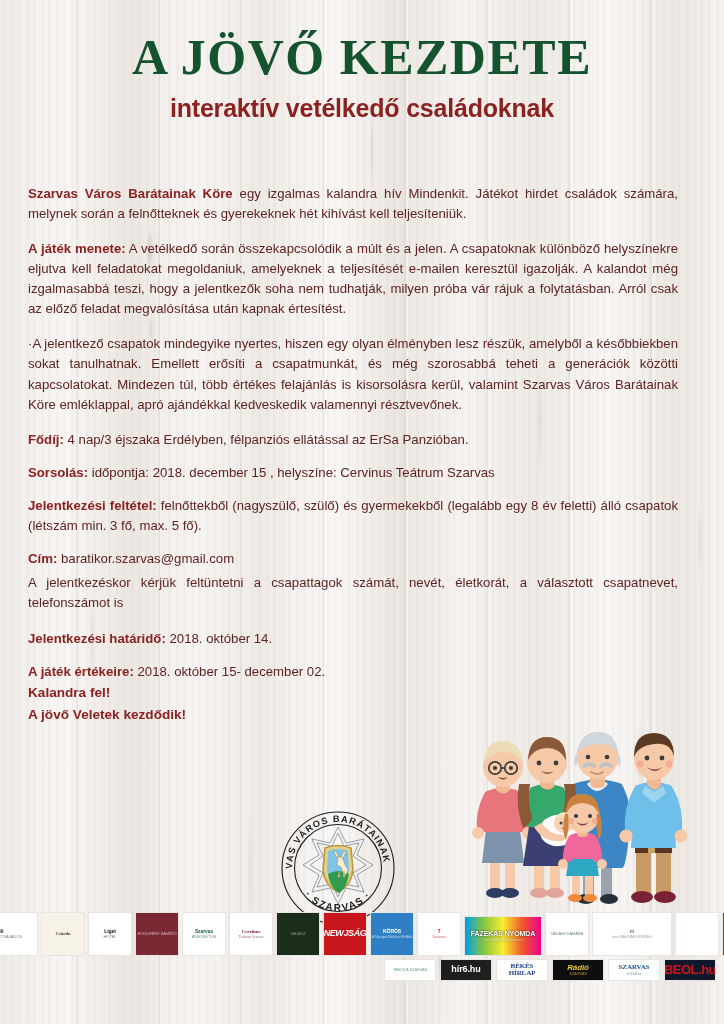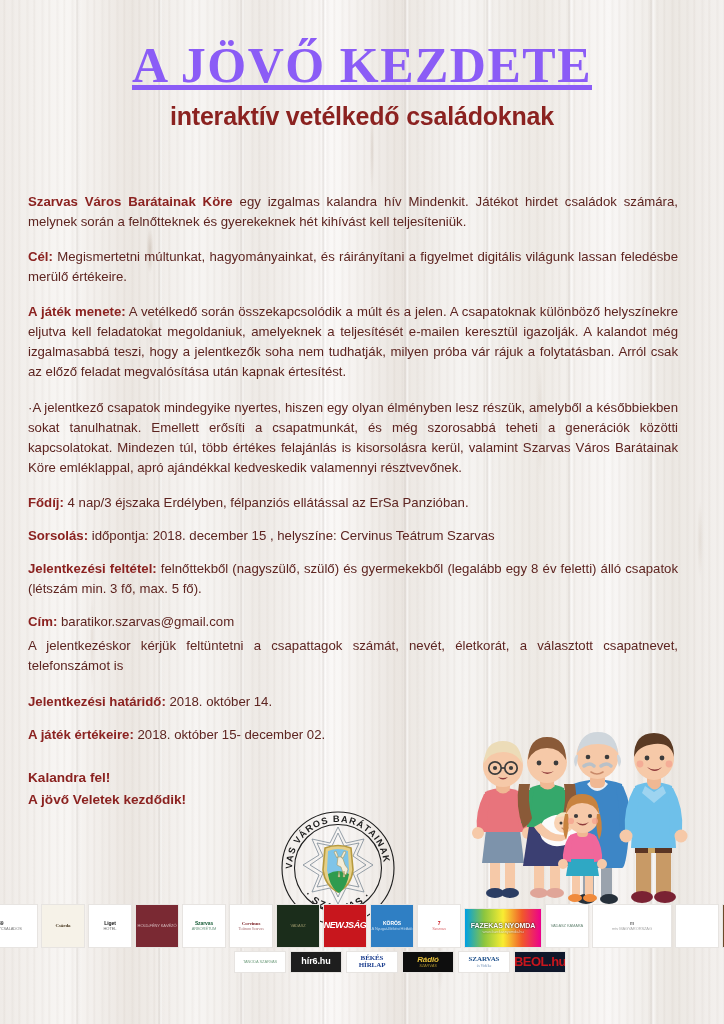--- a/index.html
+++ b/index.html
@@ -76,28 +76,27 @@
     width: 100%;
     height: 100%;
   }
 
   
   .header {
     text-align: center;
     padding-top: 30px;
   }
   .main-title {
-    margin: 8px;
+    margin: 0;
     font-family: "Liberation Serif", "DejaVu Serif", serif;
     font-weight: bold;
     font-size: 50px;
     letter-spacing: 1.5px;
-    color: #8b5cf6;
+    color: #14532d;
     line-height: 1.08;
-    text-decoration: underline;
   }
   .sub-title {
     margin: 10px 0 13px 0;
     font-family: "Liberation Sans", sans-serif;
     font-weight: bold;
     font-size: 25px;
     color: #8B2220;
     letter-spacing: -0.2px;
   }
 
@@ -115,21 +114,20 @@
     margin: 0 0 15px 0;
   }
   .para.tight { margin-bottom: 13px; }
   .lead {
     font-weight: bold;
     color: #8B2220;
   }
   .para-text { color: #5d2420; }
 
   .closing {
-    margin-top: 22px;
     font-weight: bold;
     color: #8B2220;
     font-size: 13.6px;
     line-height: 1.58;
     text-align: left;
   }
   .closing div { white-space: nowrap; }
 
   
   .family-art {
@@ -151,33 +149,33 @@
     height: 120px;
     z-index: 4;
   }
   .seal svg { display: block; width: 100%; height: 100%; }
 
   
   .sponsor-bar {
     position: absolute;
     left: 0;
     right: 0;
-    bottom: 48px;
+    bottom: 40px;
     z-index: 5;
     padding: 0 8px;
   }
   .sponsor-row {
     display: flex;
     align-items: flex-end;
     justify-content: center;
     gap: 3px;
     margin-bottom: 3px;
   }
   .sponsor-row.row-2 {
-    justify-content: center;
+    justify-content: flex-end;
     padding-left: 76px;
     align-items: center;
     gap: 4px;
   }
   .logo {
     background: #ffffff;
     border: 1px solid #e7e4e1;
     display: flex;
     align-items: center;
     justify-content: center;
@@ -233,23 +231,20 @@
       <h1 class="main-title">A JÖVŐ KEZDETE</h1>
       <h2 class="sub-title">interaktív vetélkedő családoknak</h2>
     </div>
 
     <div class="body-copy">
 
       <p class="para">
         <span class="lead">Szarvas Város Barátainak Köre</span><span class="para-text"> egy izgalmas kalandra hív Mindenkit. Játékot hirdet  családok számára, melynek során a felnőtteknek és gyerekeknek hét kihívást kell teljesíteniük.</span>
       </p>
 
-      <p class="para">
-        <span class="lead">Cél:</span><span class="para-text"> Megismertetni múltunkat, hagyományainkat, és ráirányítani a figyelmet digitális világunk lassan feledésbe merülő értékeire.</span>
-      </p>
 
       <p class="para">
         <span class="lead">A játék menete:</span><span class="para-text"> A vetélkedő során összekapcsolódik a múlt és a jelen. A csapatoknak különböző helyszínekre eljutva kell feladatokat megoldaniuk, amelyeknek a teljesítését e-mailen keresztül igazolják. A kalandot még izgalmasabbá teszi, hogy a jelentkezők soha nem tudhatják, milyen próba vár rájuk a folytatásban. Arról csak az előző feladat megvalósítása után kapnak értesítést.</span>
       </p>
 
       <p class="para">
         <span class="para-text">·A jelentkező csapatok mindegyike nyertes, hiszen egy olyan élményben lesz részük, amelyből a későbbiekben sokat tanulhatnak. Emellett erősíti a csapatmunkát, és még szorosabbá teheti a generációk közötti kapcsolatokat. Mindezen túl, több értékes felajánlás is kisorsolásra kerül, valamint  Szarvas Város Barátainak Köre emléklappal, apró ajándékkal kedveskedik  valamennyi résztvevőnek.</span>
       </p>
 
       <p class="para tight">

